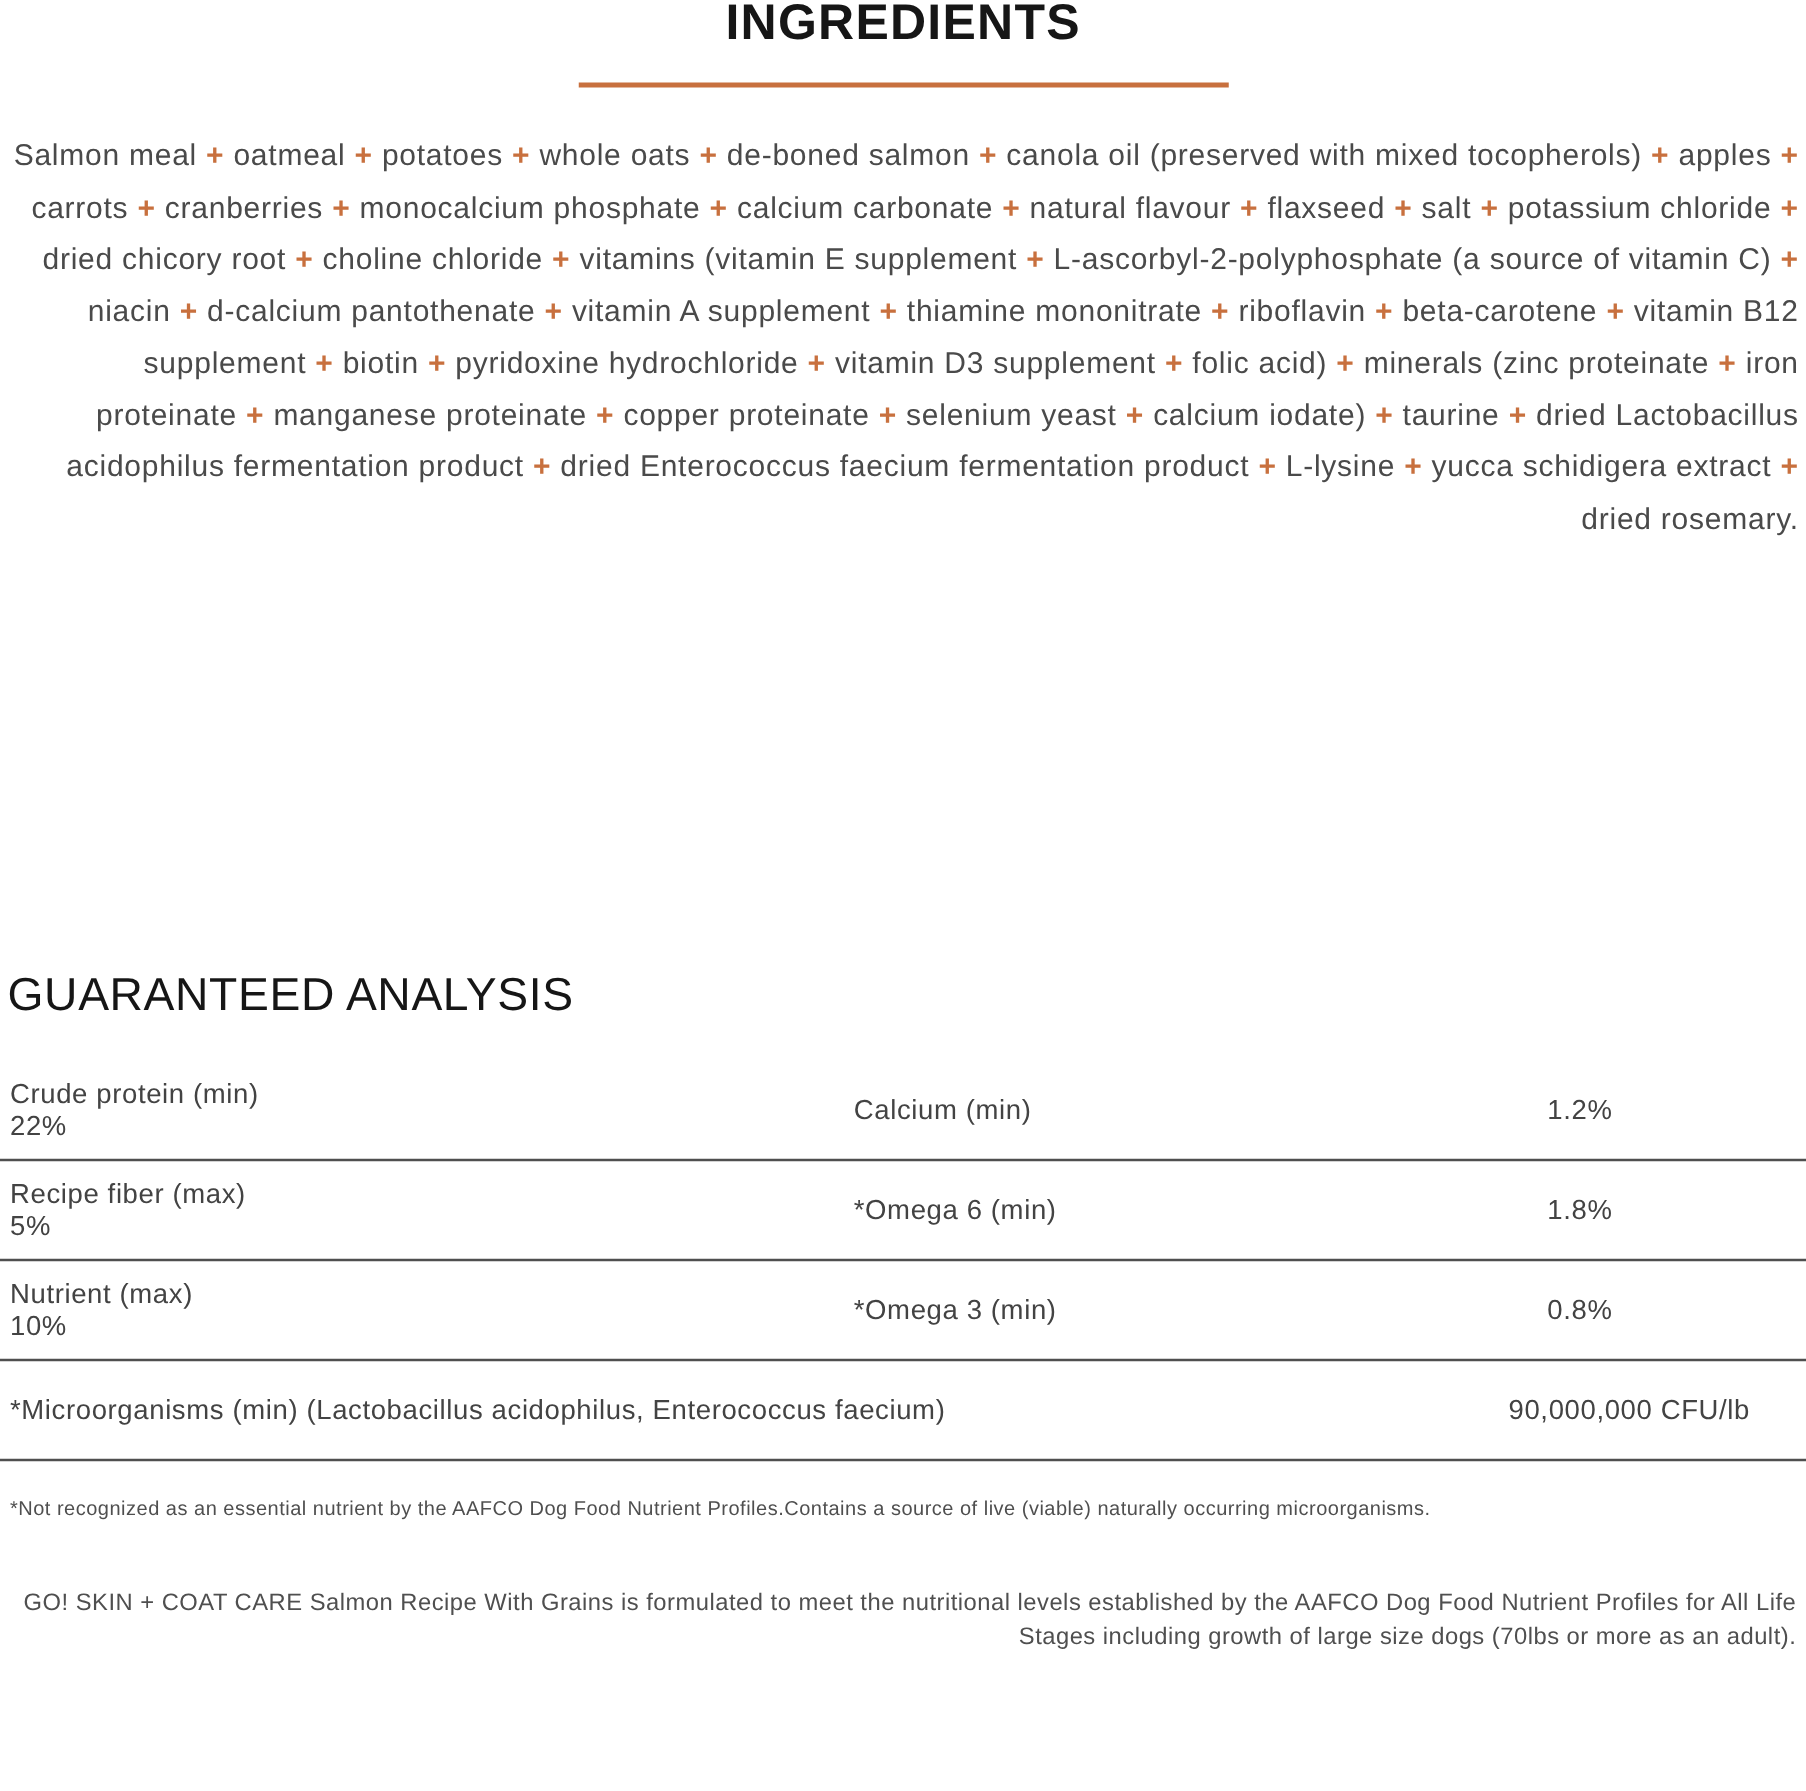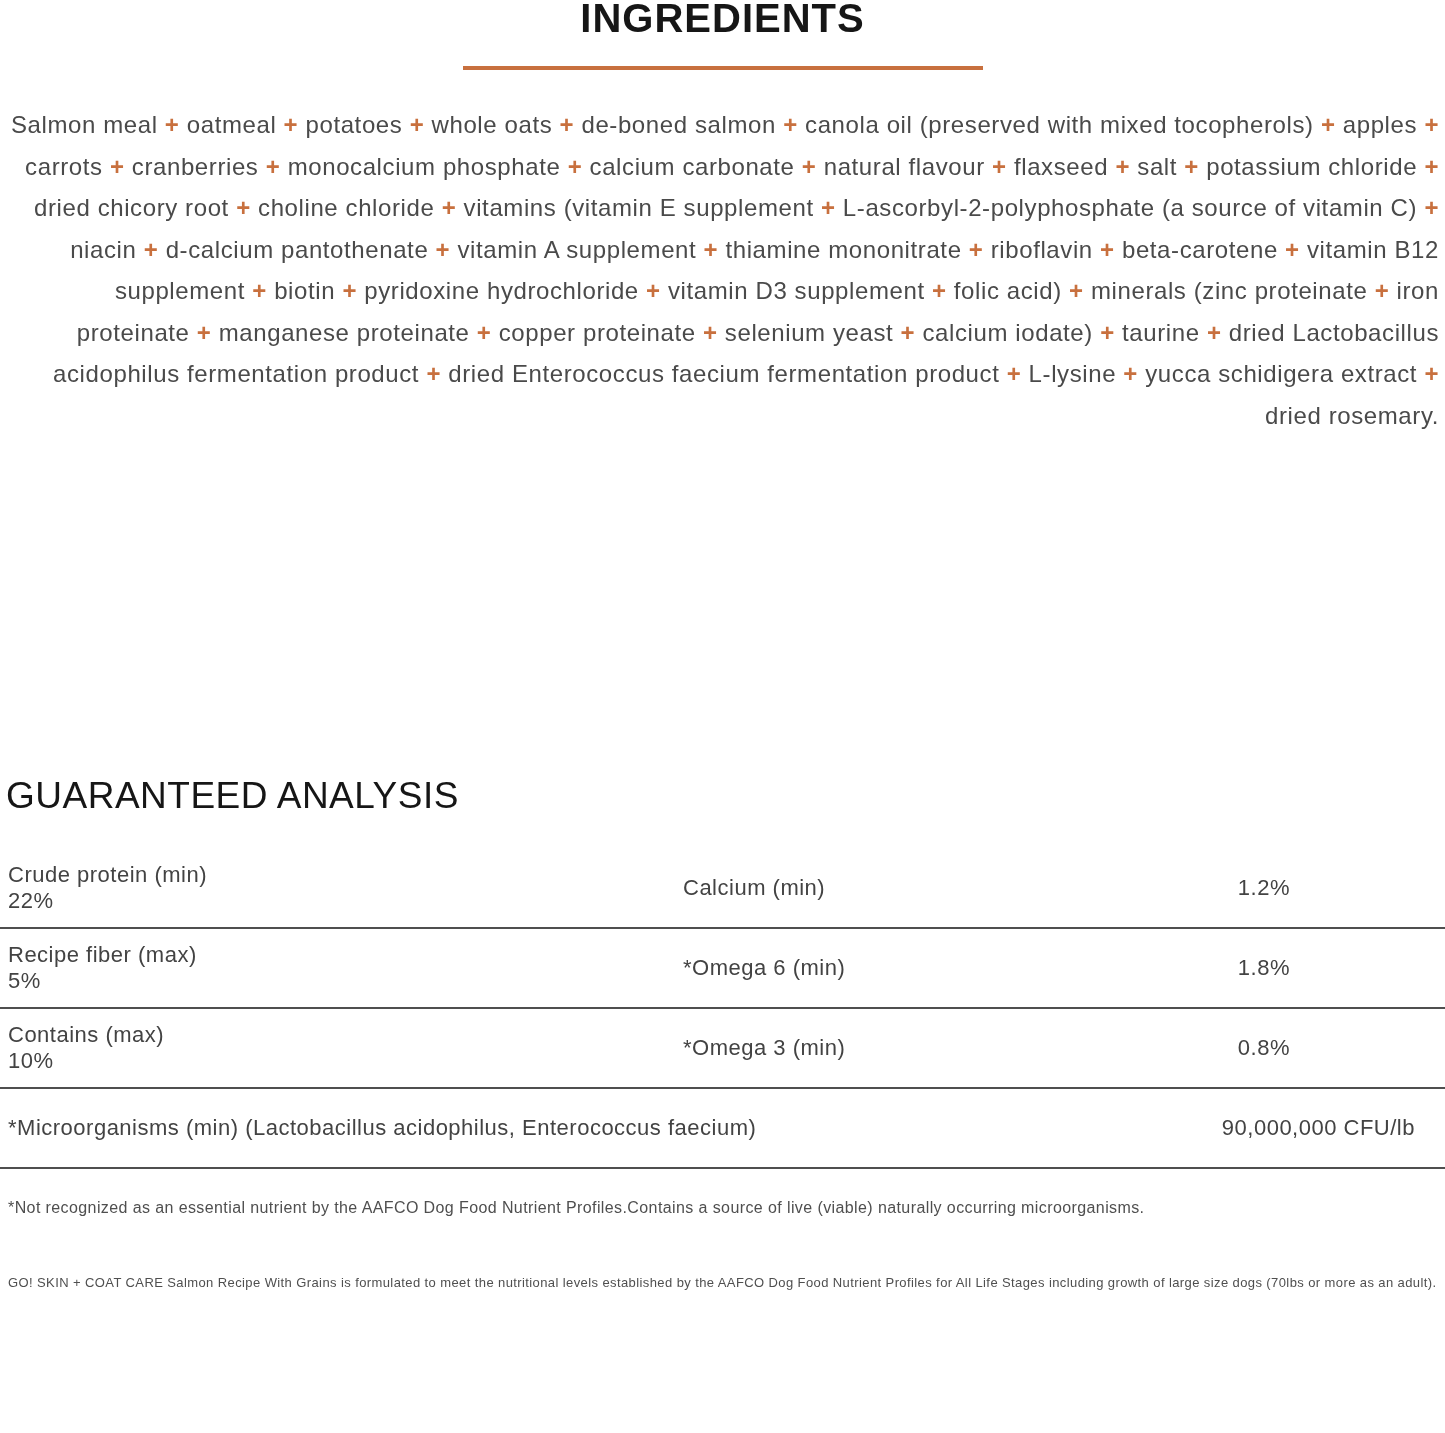--- a/index.html
+++ b/index.html
@@ -83,39 +83,40 @@
     display: flex;
     align-items: center;
     justify-content: space-between;
     height: 80px;
     border-bottom: 2px solid #4f4f4f;
     font-size: 22px;
     font-weight: 300;
     letter-spacing: 0.5px;
     color: #434343;
     padding-left: 8px;
-    padding-right: 30px;
+    padding-right: 45px;
   }
 
   
   .footnote {
     margin: 26px 8px 0 8px;
     font-size: 16px;
     font-weight: 300;
     letter-spacing: 0.4px;
     line-height: 26px;
     color: #4f4f4f;
   }
   .aafco {
     margin: 48px 8px 0 8px;
-    font-size: 13px;
+    font-size: 19px;
     font-weight: 300;
     letter-spacing: 0.4px;
     line-height: 27px;
     color: #4f4f4f;
+    text-align: right;
   }
 </style>
 </head>
 <body>
 
 <div class="page">
 
   <section>
     <h1 class="ing-title">INGREDIENTS</h1>
     <div class="accent-divider"></div>
@@ -147,21 +148,21 @@
     </div>
     <div class="ga-spacer"></div>
     <div class="ga-cell-right">
       <span>*Omega 6 (min)</span>
       <span>1.8%</span>
     </div>
   </div>
 
   <div class="ga-row">
     <div class="ga-cell-left">
-      <span>Contains (max)</span>
+      <span>Nutrient (max)</span>
       <span>10%</span>
     </div>
     <div class="ga-spacer"></div>
     <div class="ga-cell-right">
       <span>*Omega 3 (min)</span>
       <span>0.8%</span>
     </div>
   </div>
 </div>
 

